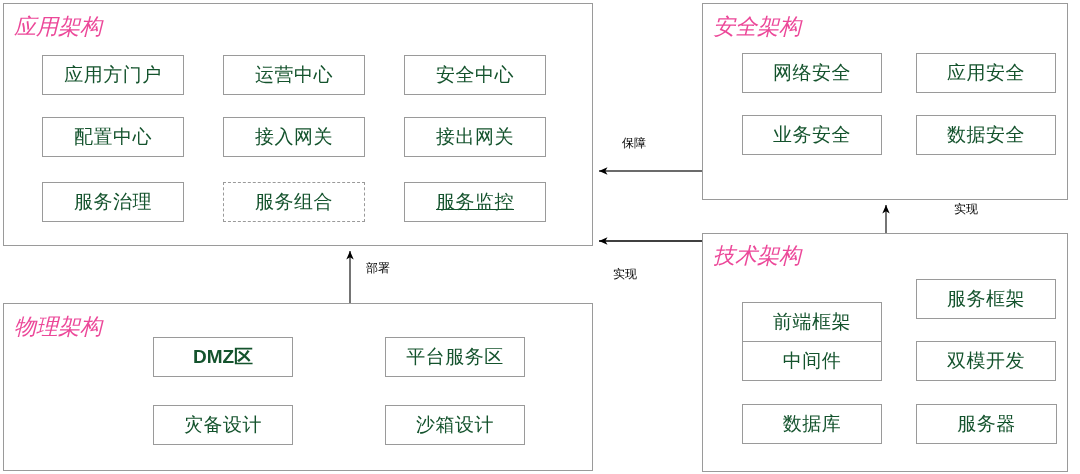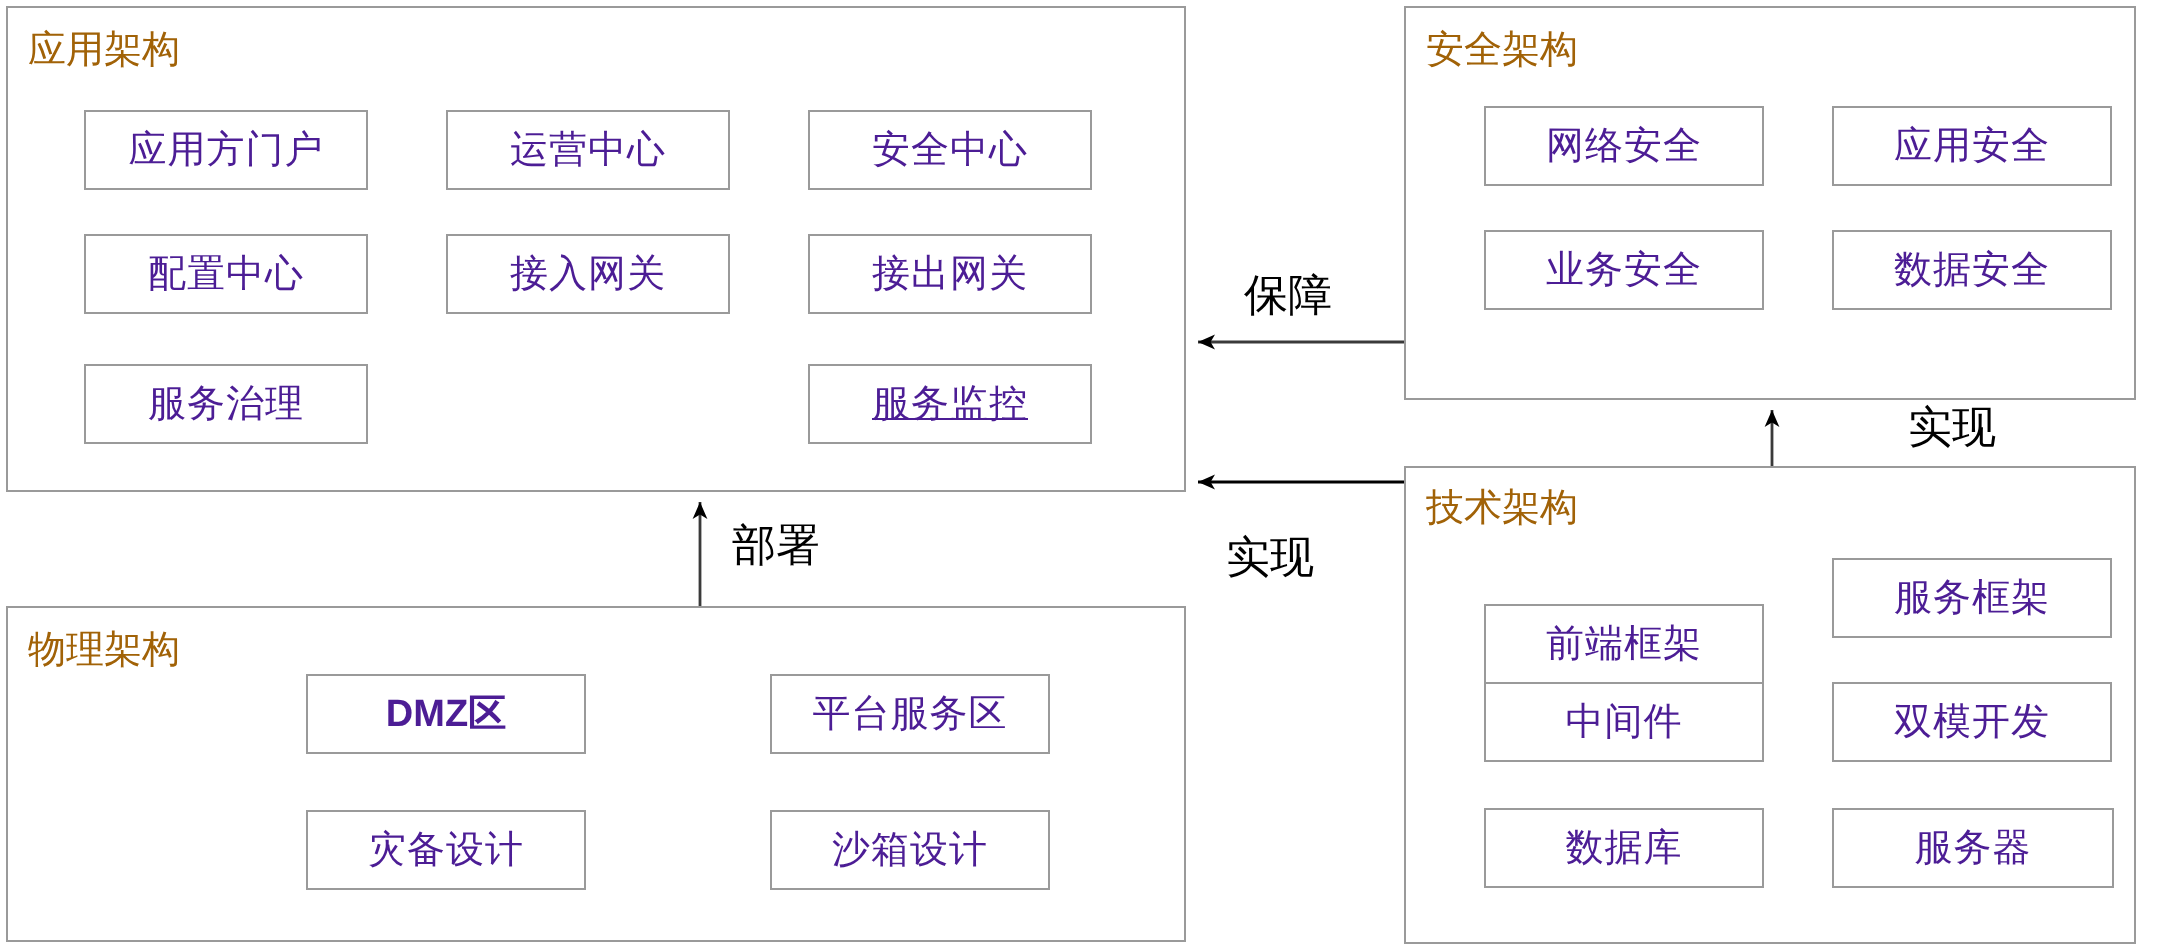--- a/index.html
+++ b/index.html
@@ -16,49 +16,50 @@
     overflow: hidden;
   }
   .group {
     position: absolute;
     border: 1px solid #9a9a9a;
     background: #ffffff;
     box-sizing: border-box;
   }
   .group-title {
     position: absolute;
-    font-size: 19px;
+    font-size: 22px;
     line-height: 1;
-    color: #a16207;
+    color: #ec4899;
     white-space: nowrap;
+    font-style: italic;
   }
   .node {
     position: absolute;
     border: 1px solid #9a9a9a;
     background: #ffffff;
     box-sizing: border-box;
     display: flex;
     align-items: center;
     justify-content: center;
     font-size: 19px;
-    color: #4c1d95;
+    color: #14532d;
     white-space: nowrap;
     letter-spacing: 0.5px;
   }
   .node.dashed {
     border: 1px dashed #9a9a9a;
   }
   .node.bold-latin {
     font-family: "Liberation Sans", "DejaVu Sans", sans-serif;
     font-weight: bold;
     letter-spacing: 0px;
   }
   .edge-label {
     position: absolute;
-    font-size: 22px;
+    font-size: 12px;
     line-height: 1;
     color: #000000;
     white-space: nowrap;
   }
   .connector-layer {
     position: absolute;
     left: 0;
     top: 0;
     width: 1080px;
     height: 474px;
@@ -75,20 +76,21 @@
 
     <div class="node" style="left:38px; top:51px; width:142px; height:40px;">应用方门户</div>
     <div class="node" style="left:219px; top:51px; width:142px; height:40px;">运营中心</div>
     <div class="node" style="left:400px; top:51px; width:142px; height:40px;">安全中心</div>
 
     <div class="node" style="left:38px; top:113px; width:142px; height:40px;">配置中心</div>
     <div class="node" style="left:219px; top:113px; width:142px; height:40px;">接入网关</div>
     <div class="node" style="left:400px; top:113px; width:142px; height:40px;">接出网关</div>
 
     <div class="node" style="left:38px; top:178px; width:142px; height:40px;">服务治理</div>
+    <div class="node dashed" style="left:219px; top:178px; width:142px; height:40px;">服务组合</div>
     <div class="node" style="left:400px; top:178px; width:142px; height:40px;text-decoration:underline;">服务监控</div>
   </div>
 
   <div class="group" style="left:702px; top:3px; width:366px; height:197px;">
     <div class="group-title" style="left:10px; top:12px;">安全架构</div>
 
     <div class="node" style="left:39px; top:49px; width:140px; height:40px;">网络安全</div>
     <div class="node" style="left:213px; top:49px; width:140px; height:40px;">应用安全</div>
     <div class="node" style="left:39px; top:111px; width:140px; height:40px;">业务安全</div>
     <div class="node" style="left:213px; top:111px; width:140px; height:40px;">数据安全</div>

